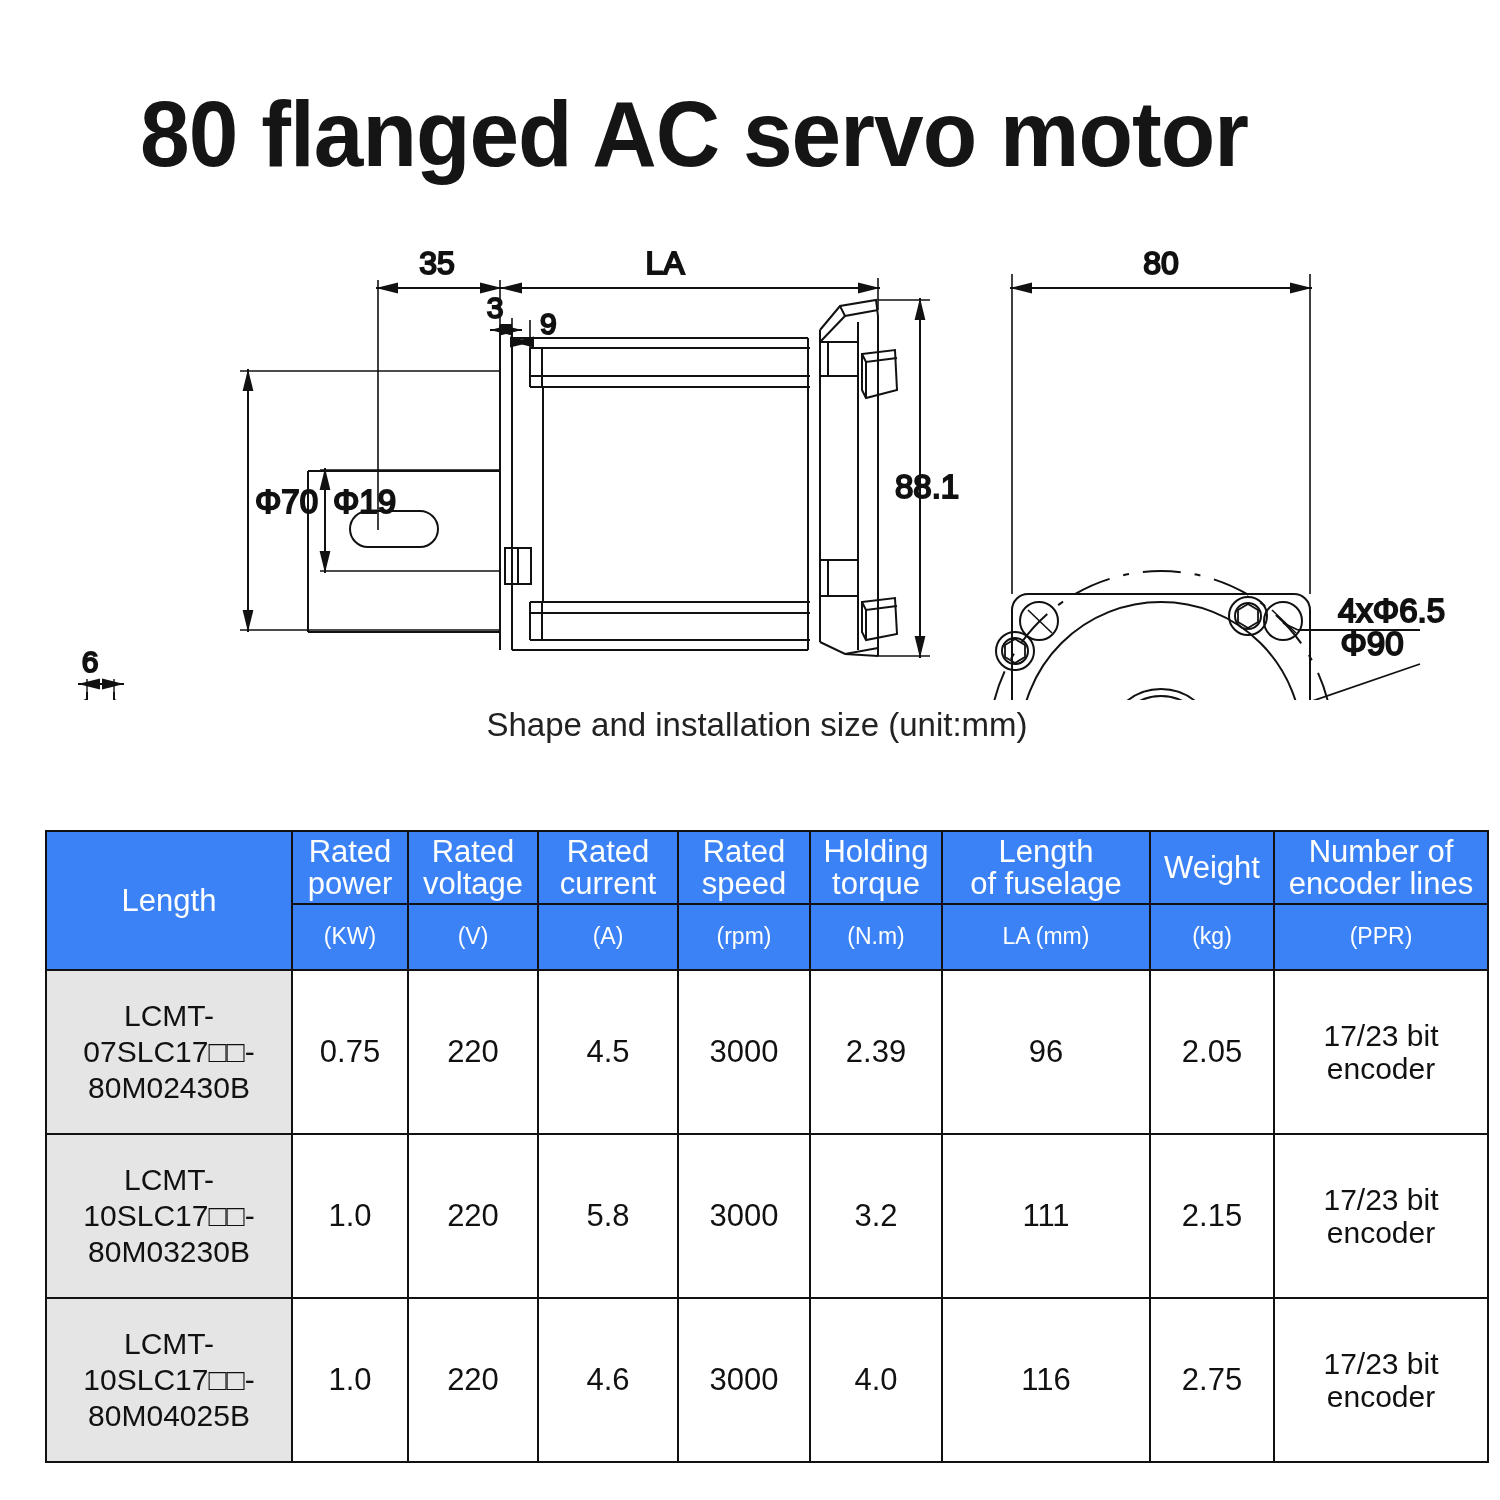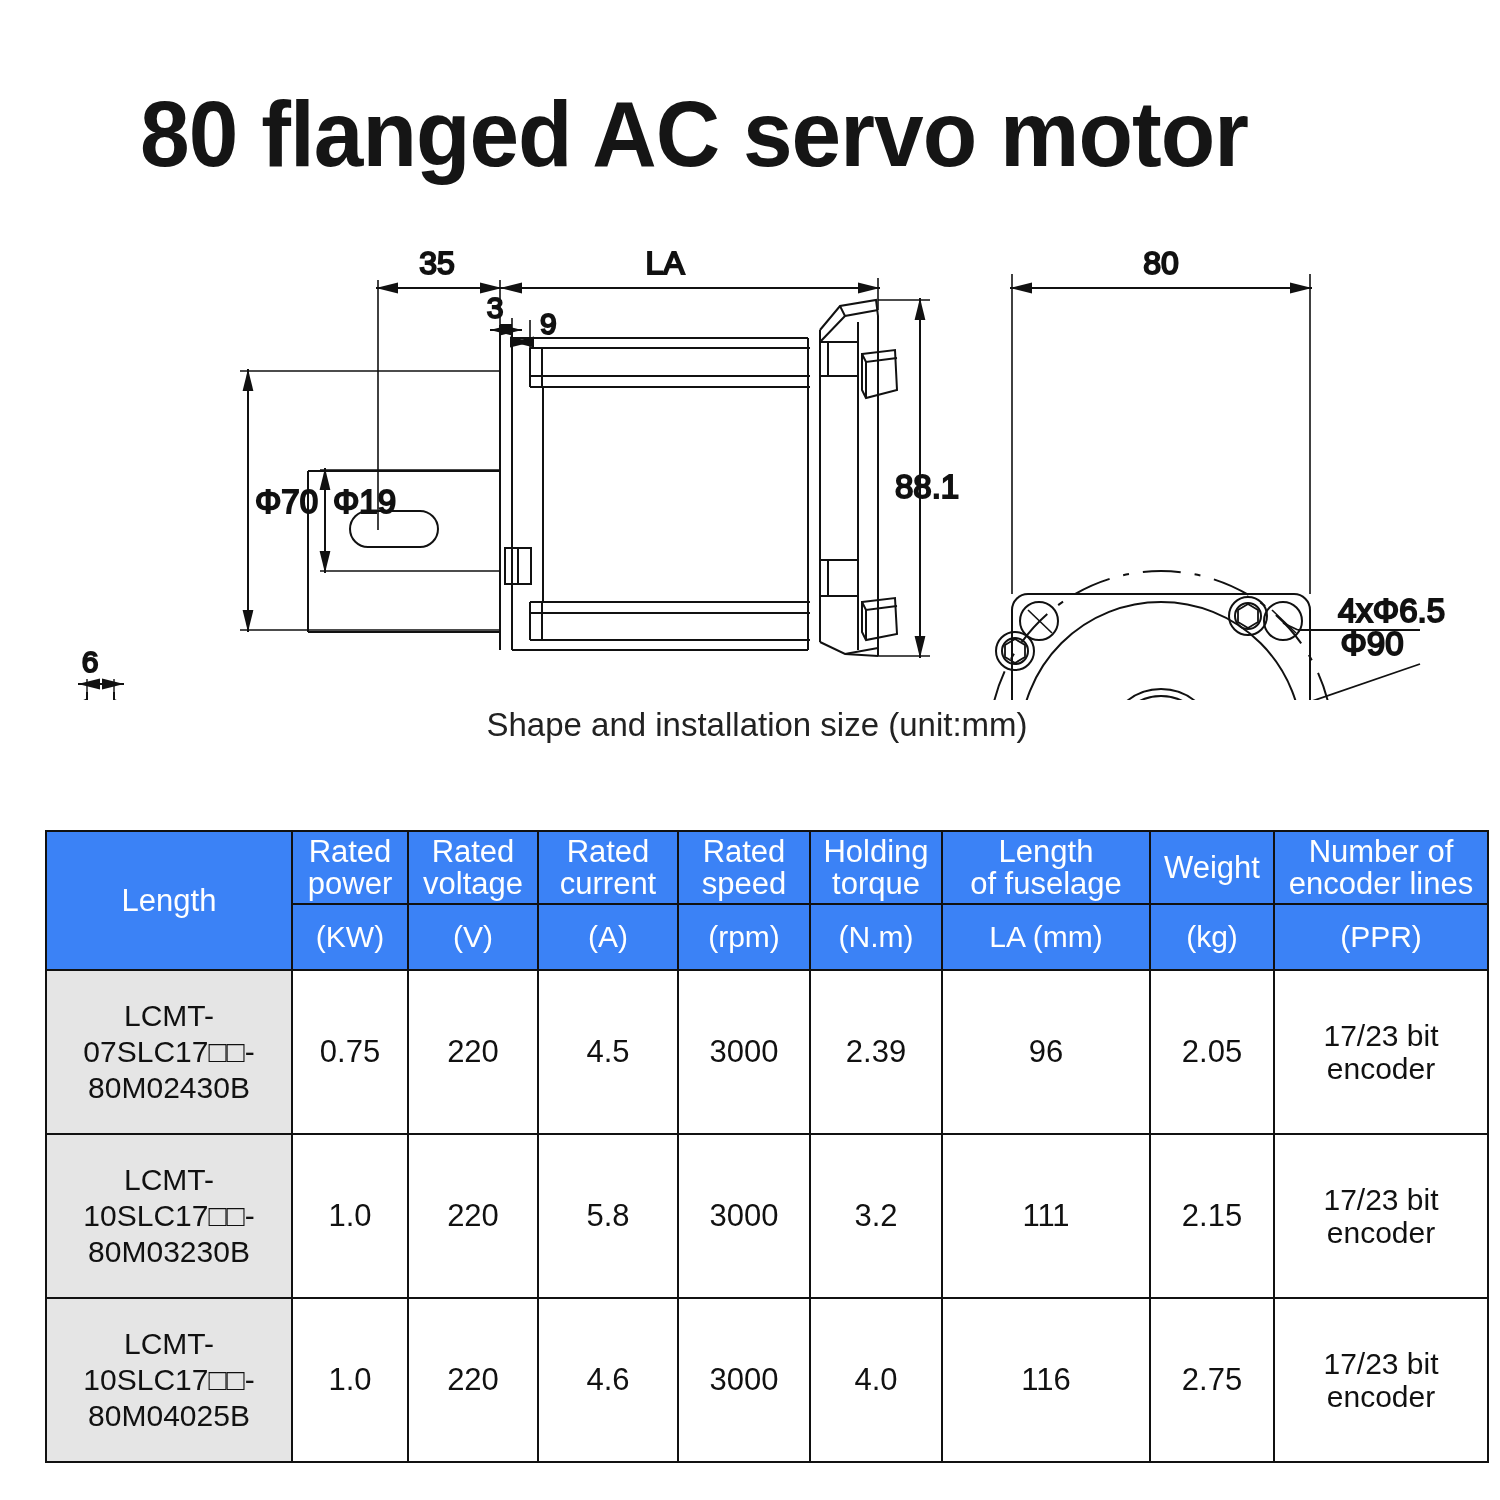--- a/index.html
+++ b/index.html
@@ -54,21 +54,21 @@
   #spec-table thead th{
     background:#3b82f6;
     color:#ffffff;
     border-color:#111;
     font-weight:normal;
     font-size:31px;
     line-height:1.02;
     padding:4px 2px;
   }
   #spec-table thead th.unit-row{
-    font-size:30px;
+    font-size:23px;
     height:56px;
   }
   th.model-head{
     font-size:32px;
     width:240px;
   }
   #spec-table tbody td{
     background:#ffffff;
     font-size:31px;
     height:130px;

